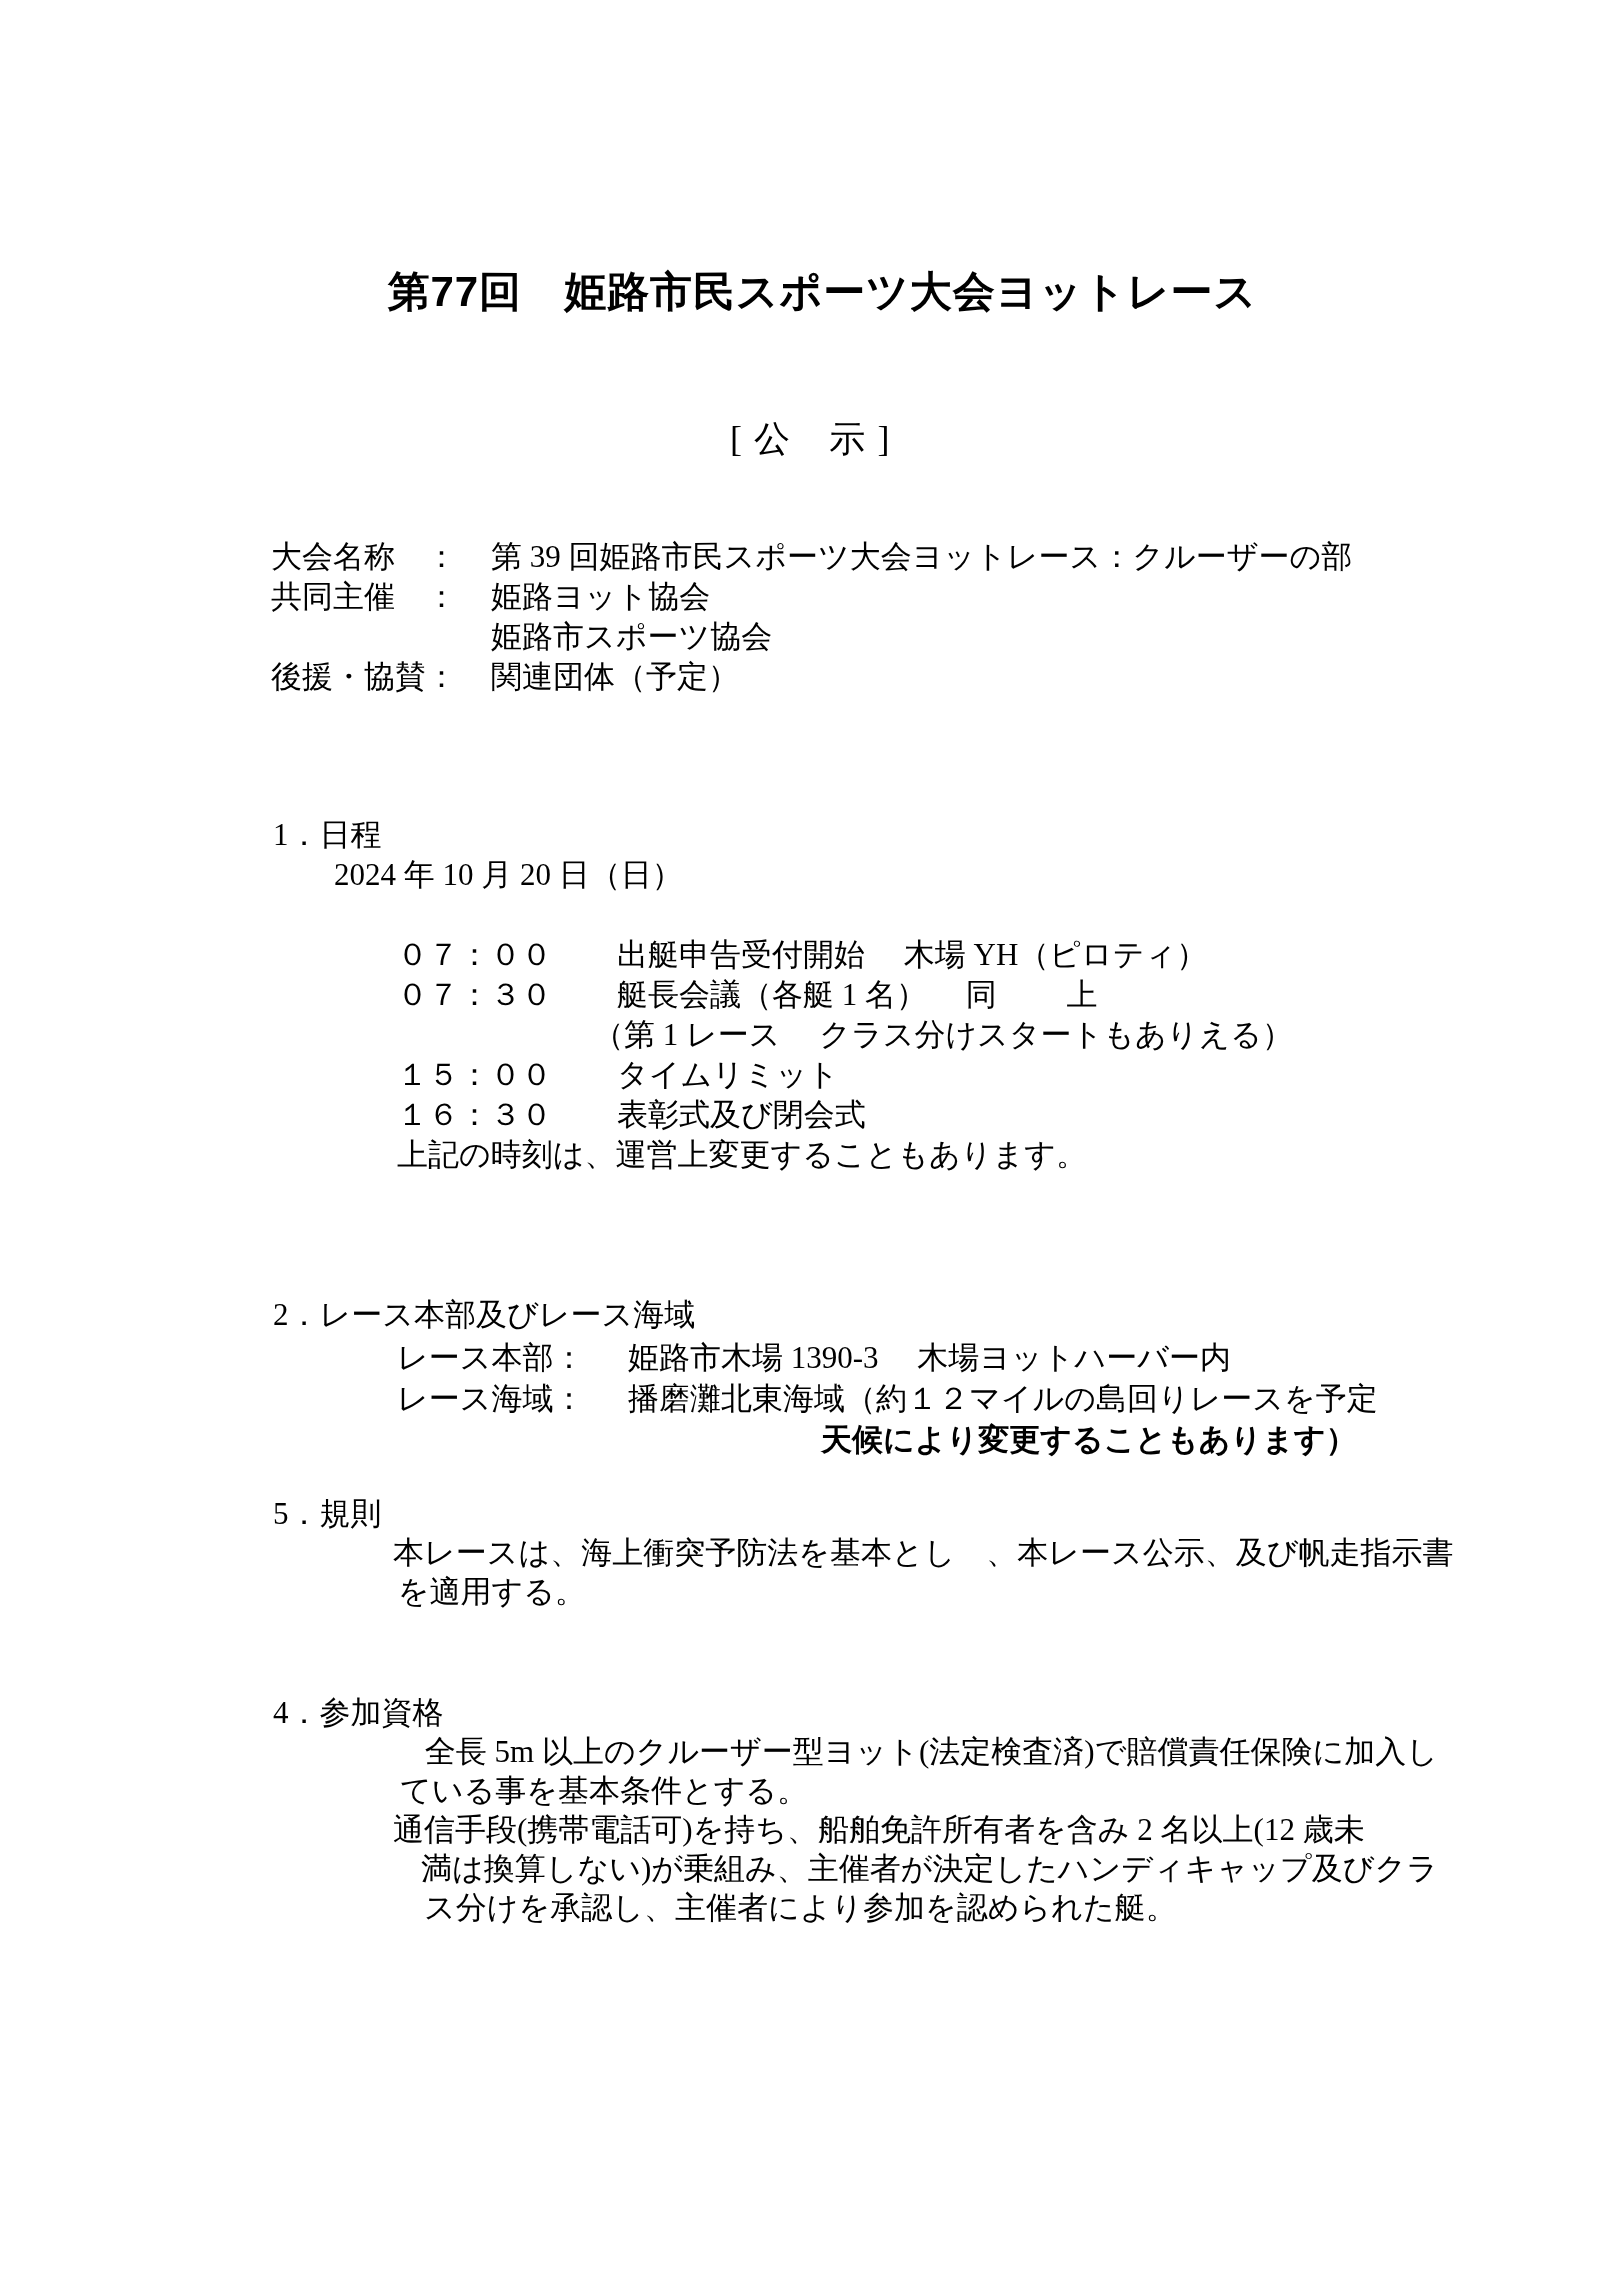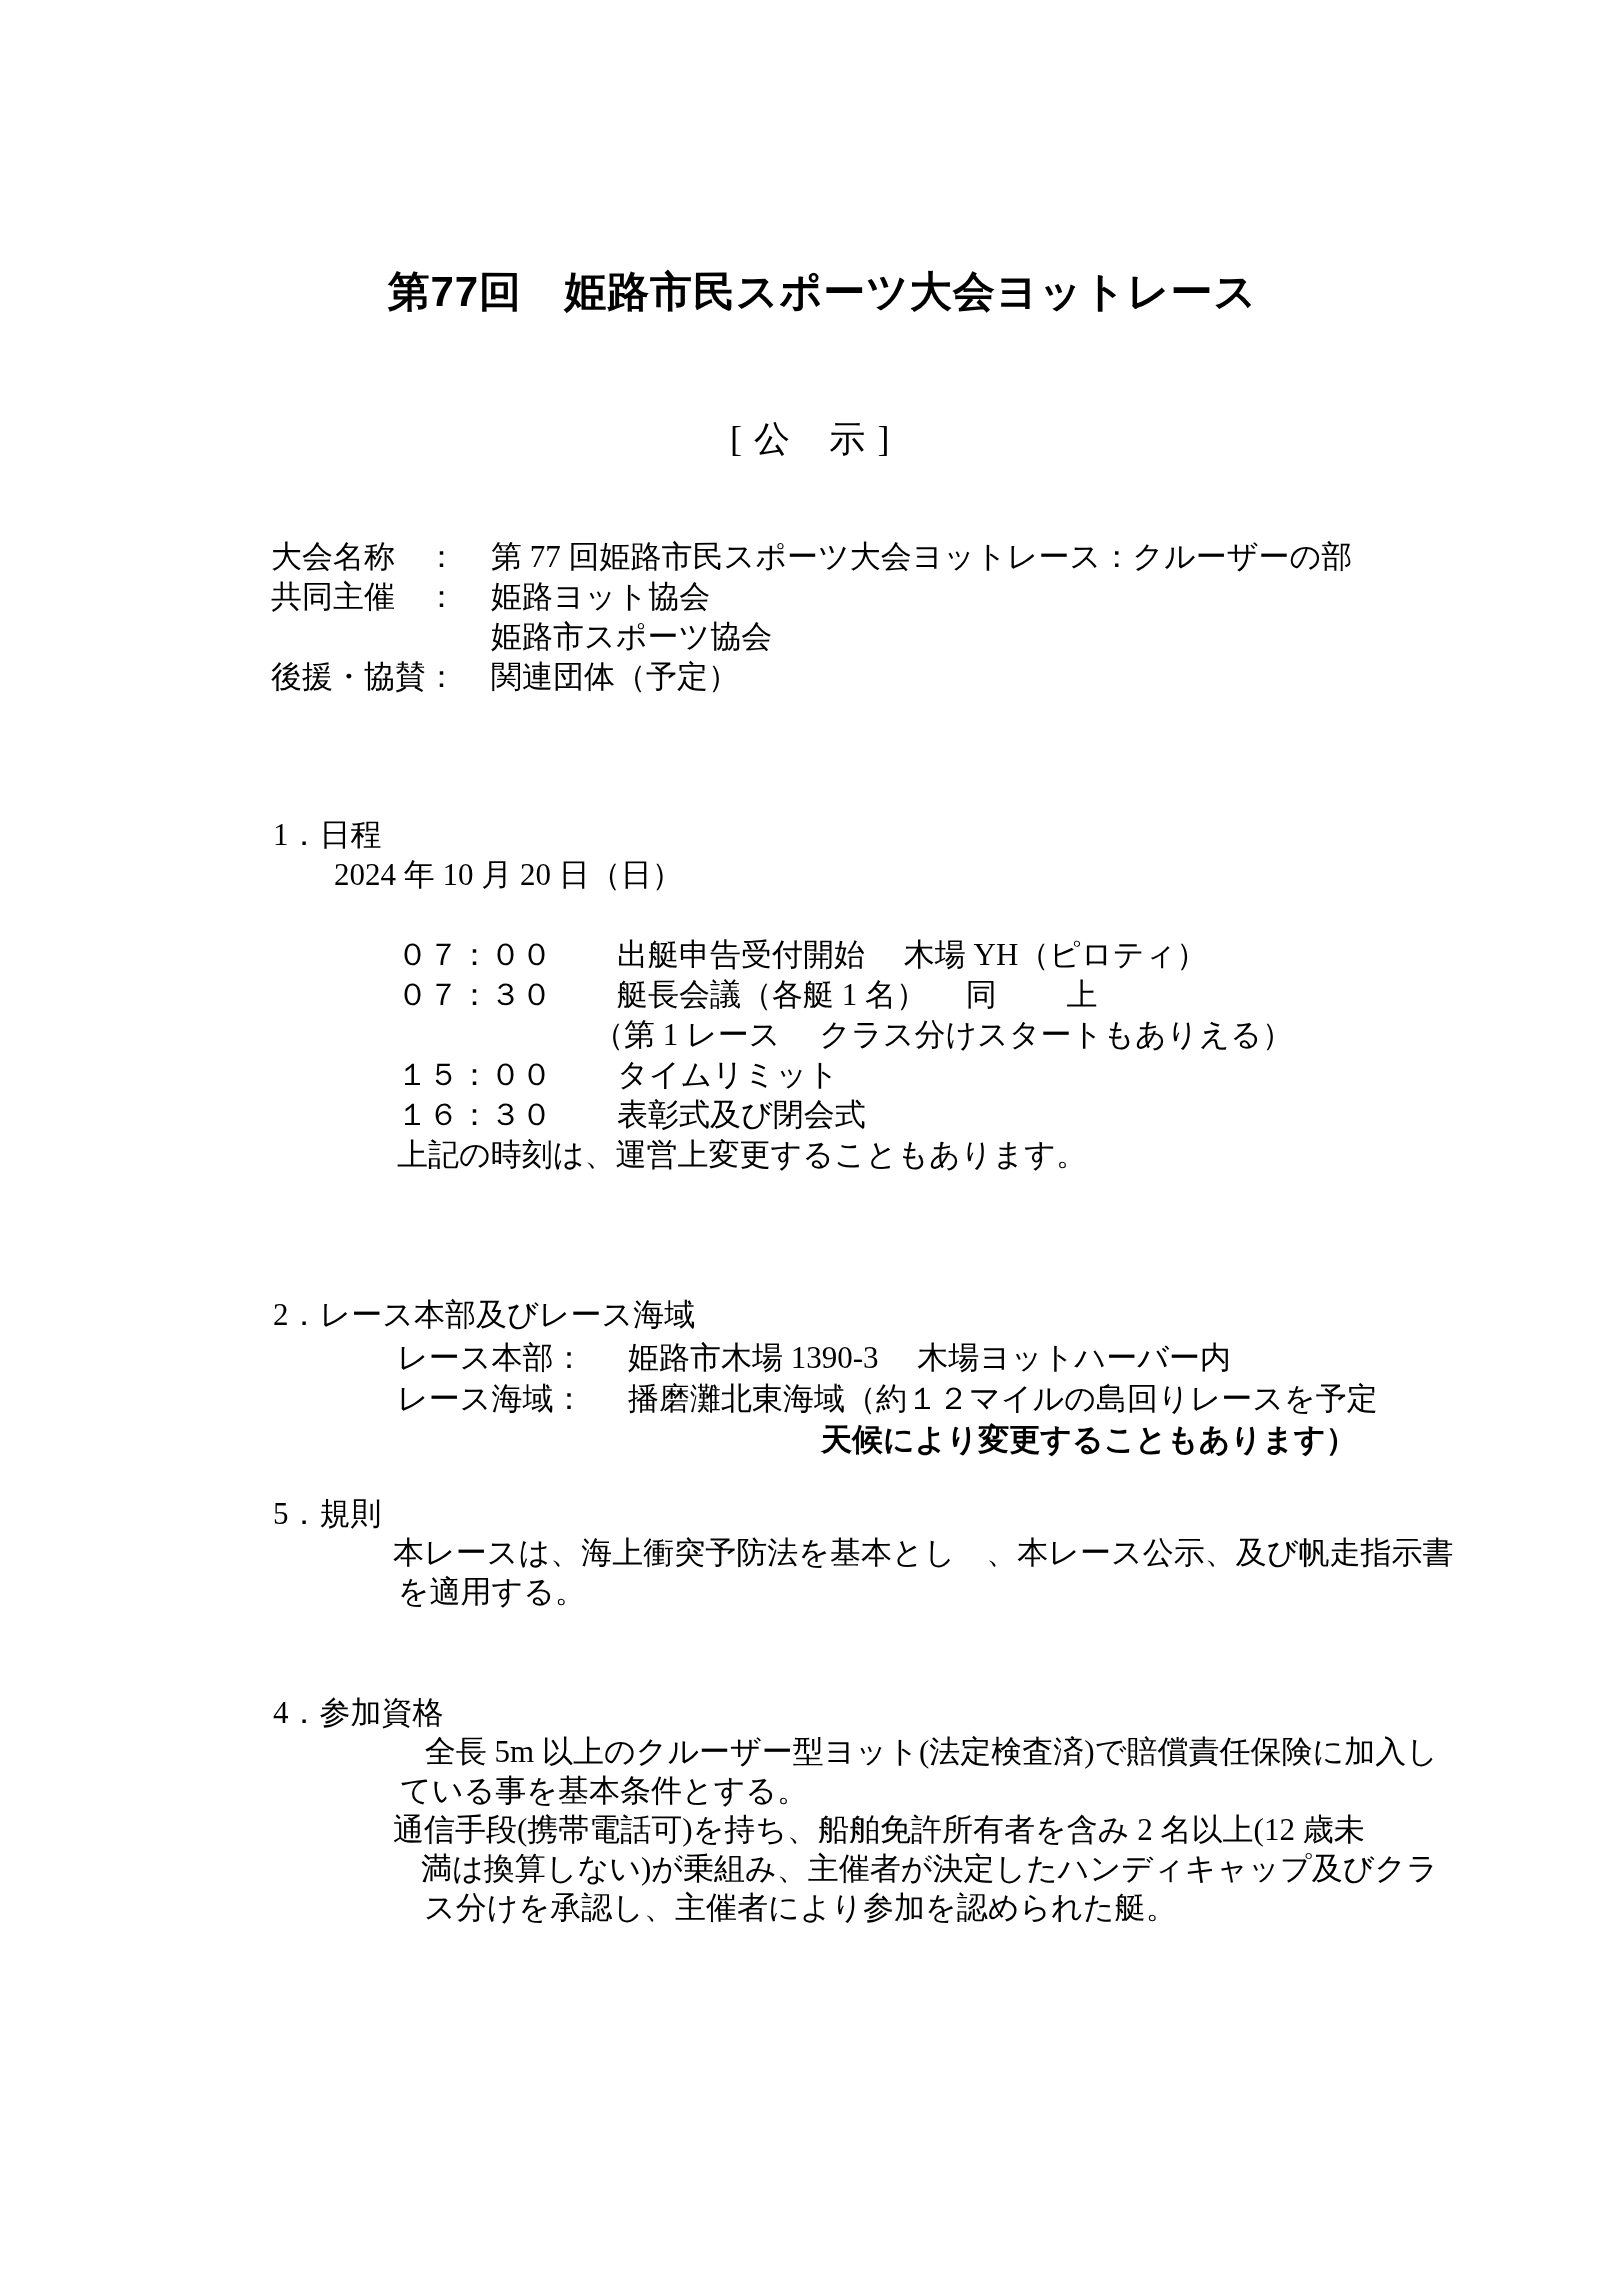--- a/index.html
+++ b/index.html
@@ -88,21 +88,21 @@
 
 <div class="page">
 
   <div class="doc-title">第77回　姫路市民スポーツ大会ヨットレース</div>
 
   <div class="notice-label">[ 公　示 ]</div>
 
   <div class="meta-block">
     <div class="meta-row">
       <span class="label">大会名称　：</span>
-      <span class="value">第 77 回姫路市民スポーツ大会ヨットレース：クルーザーの部</span>
+      <span class="value">第 39 回姫路市民スポーツ大会ヨットレース：クルーザーの部</span>
     </div>
     <div class="meta-row">
       <span class="label">共同主催　：</span>
       <span class="value">姫路ヨット協会</span>
     </div>
     <div class="meta-row">
       <span class="label"></span>
       <span class="value">姫路市スポーツ協会</span>
     </div>
     <div class="meta-row">

